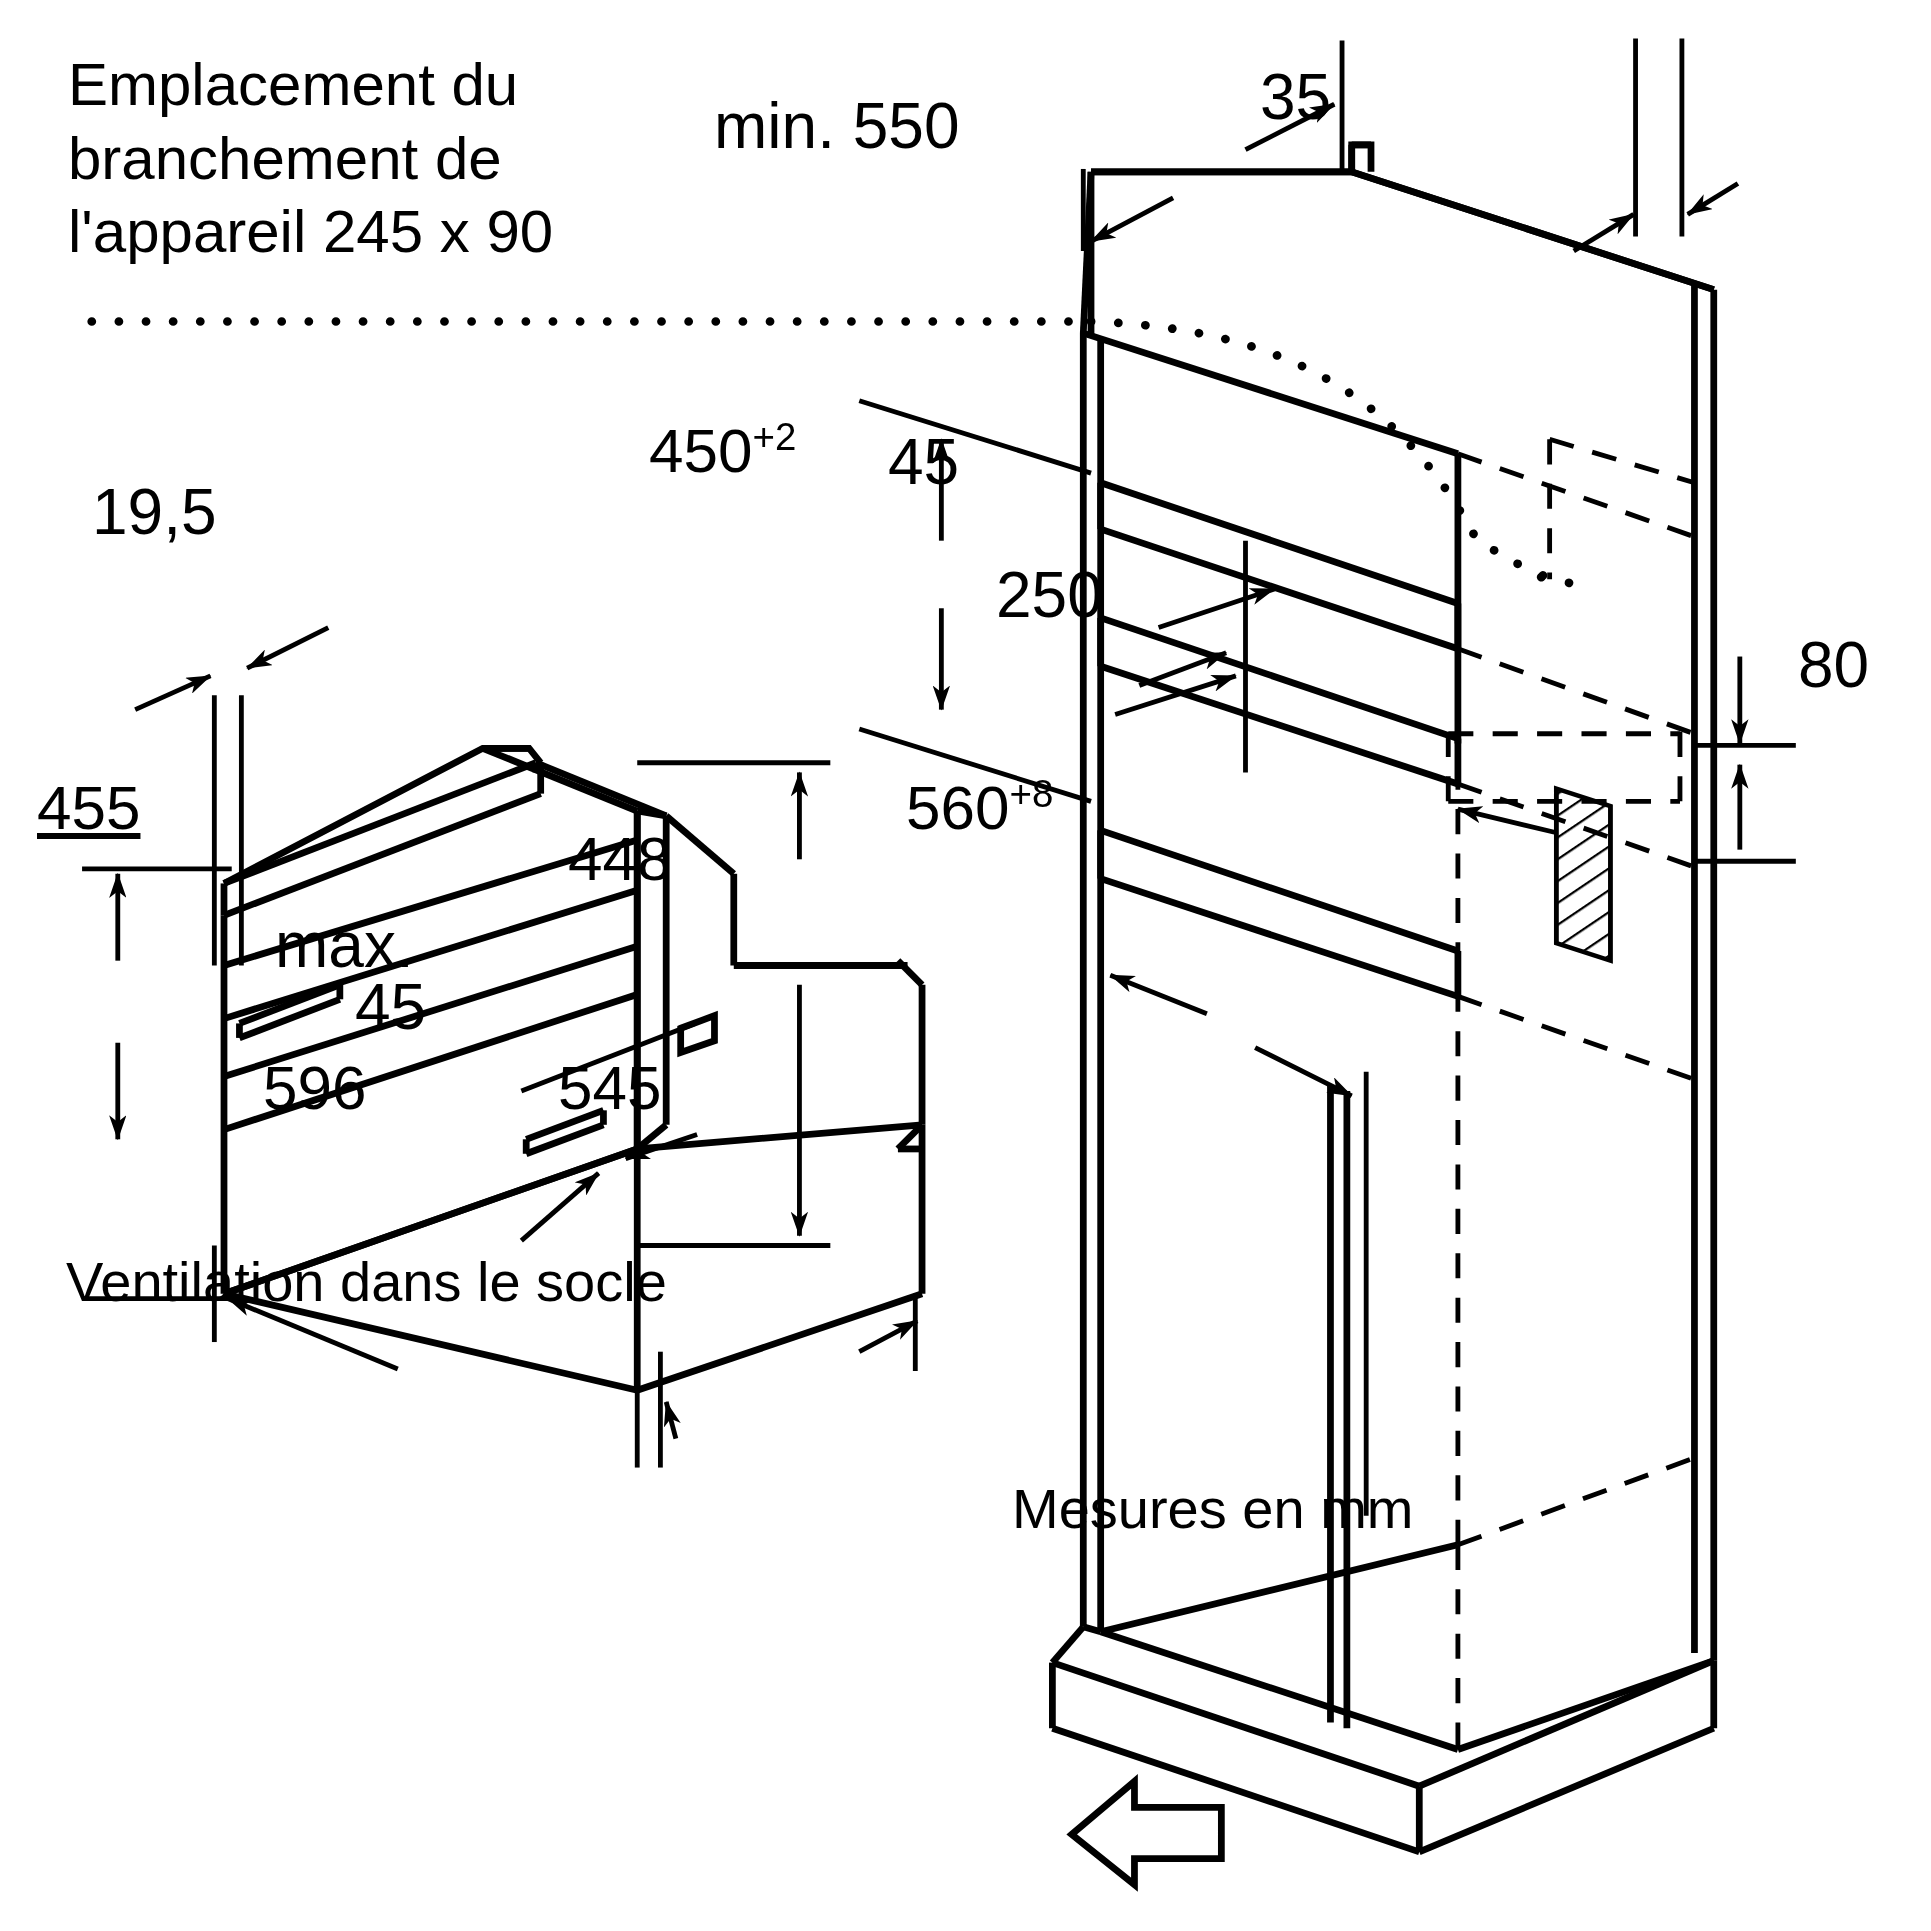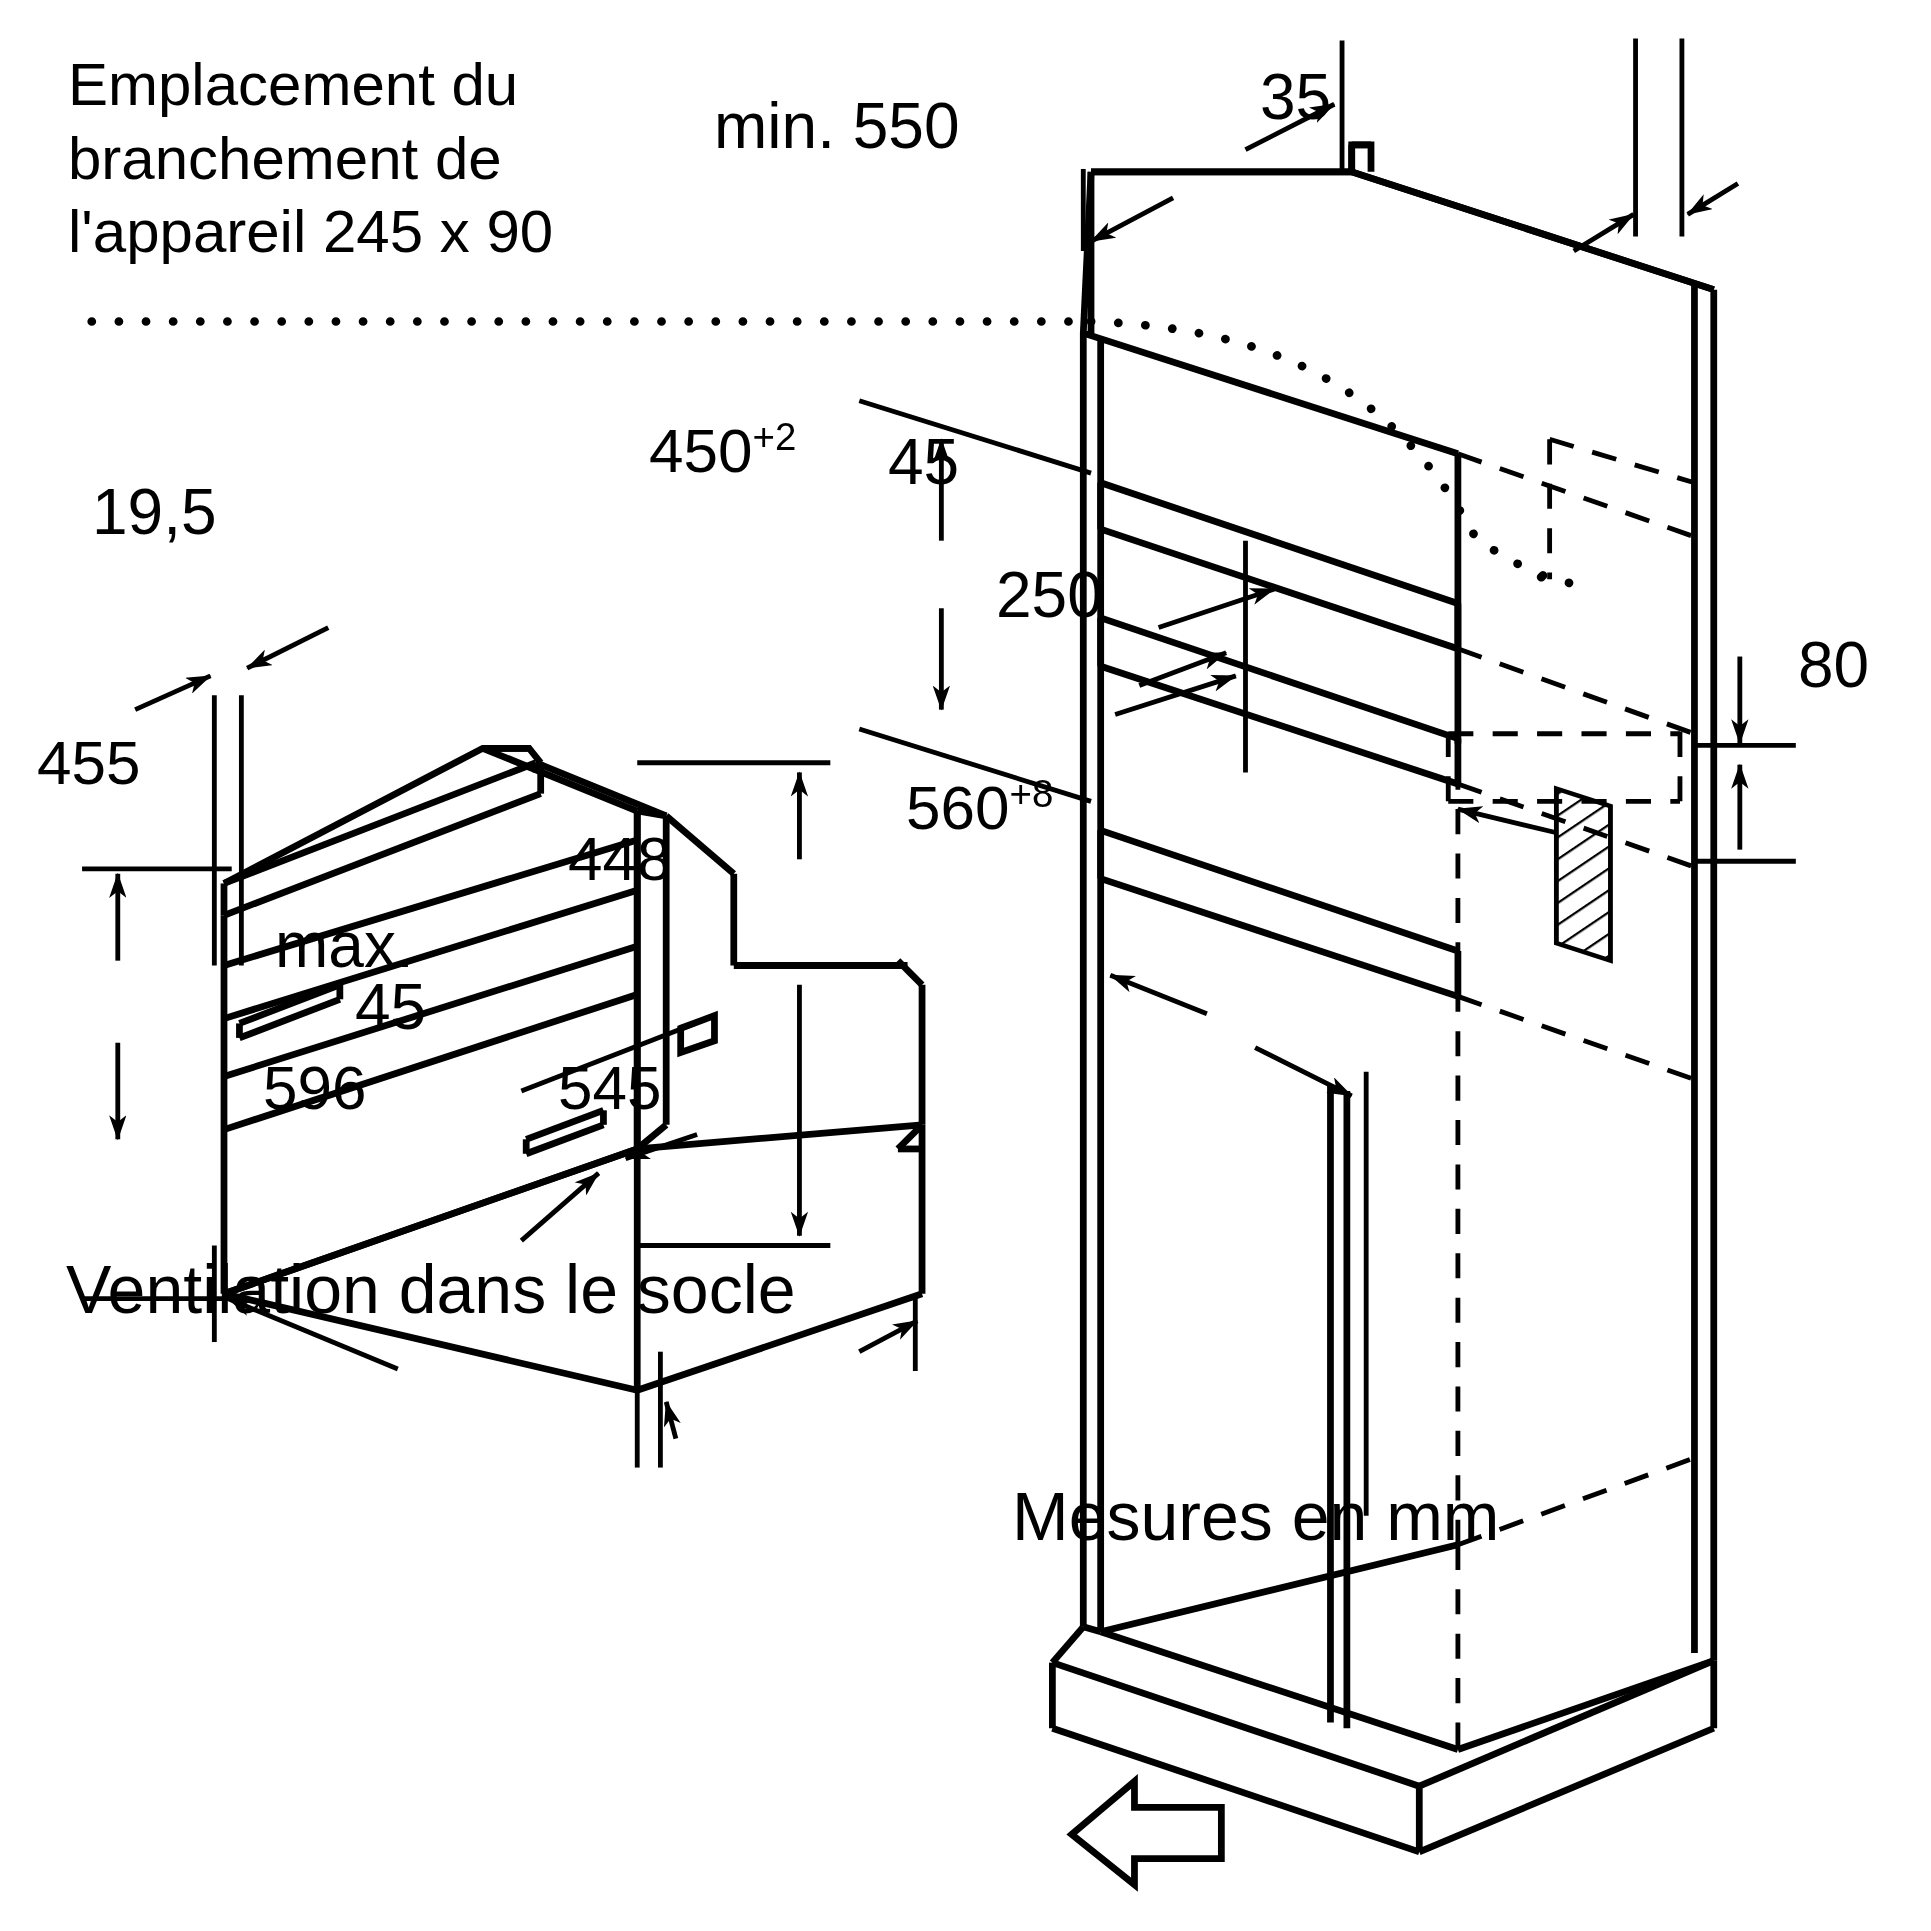--- a/index.html
+++ b/index.html
@@ -37,21 +37,21 @@
   .txt {
     position: absolute;
     font-family: "Liberation Sans", sans-serif;
     color: #000;
     white-space: pre;
     line-height: 1.16;
   }
   .t-note { font-size: 60px; }
   .t-dim  { font-size: 64px; }
   .t-dim-lg { font-size: 62px; }
-  .t-cap  { font-size: 68px; }
+  .t-cap  { font-size: 56px; }
   .sup { font-size: 0.62em; vertical-align: super; }
   .sup2 { font-size: 0.58em; vertical-align: super; }
 </style>
 </head>
 <body>
 
 <div id="diagram-root">
 
   <svg id="drawing" viewBox="0 0 2000 2000">
     <defs>
@@ -303,21 +303,21 @@
   <div class="txt t-dim" style="left:888px; top:425px;">45</div>
 
   <div class="txt t-dim" style="left:996px; top:558px;">250</div>
 
   <div class="txt t-dim" style="left:1798px; top:628px;">80</div>
 
   <div class="txt t-dim-lg" style="left:906px; top:772px;"><span>560</span><span class="sup">+8</span></div>
 
   <div class="txt t-dim" style="left:92px; top:475px;">19,5</div>
 
-  <div class="txt t-dim-lg" style="left:37px; top:727px;">455</div>
+  <div class="txt t-dim-lg" style="left:37px; top:772px;text-decoration:underline;">455</div>
 
   <div class="txt t-dim-lg" style="left:568px; top:823px;">448</div>
 
   <div class="txt t-dim" style="left:275px; top:908px;">max.</div>
   <div class="txt t-dim" style="left:355px; top:970px;">45</div>
 
   <div class="txt t-dim-lg" style="left:263px; top:1052px;">596</div>
 
   <div class="txt t-dim-lg" style="left:558px; top:1052px;">545</div>
 

